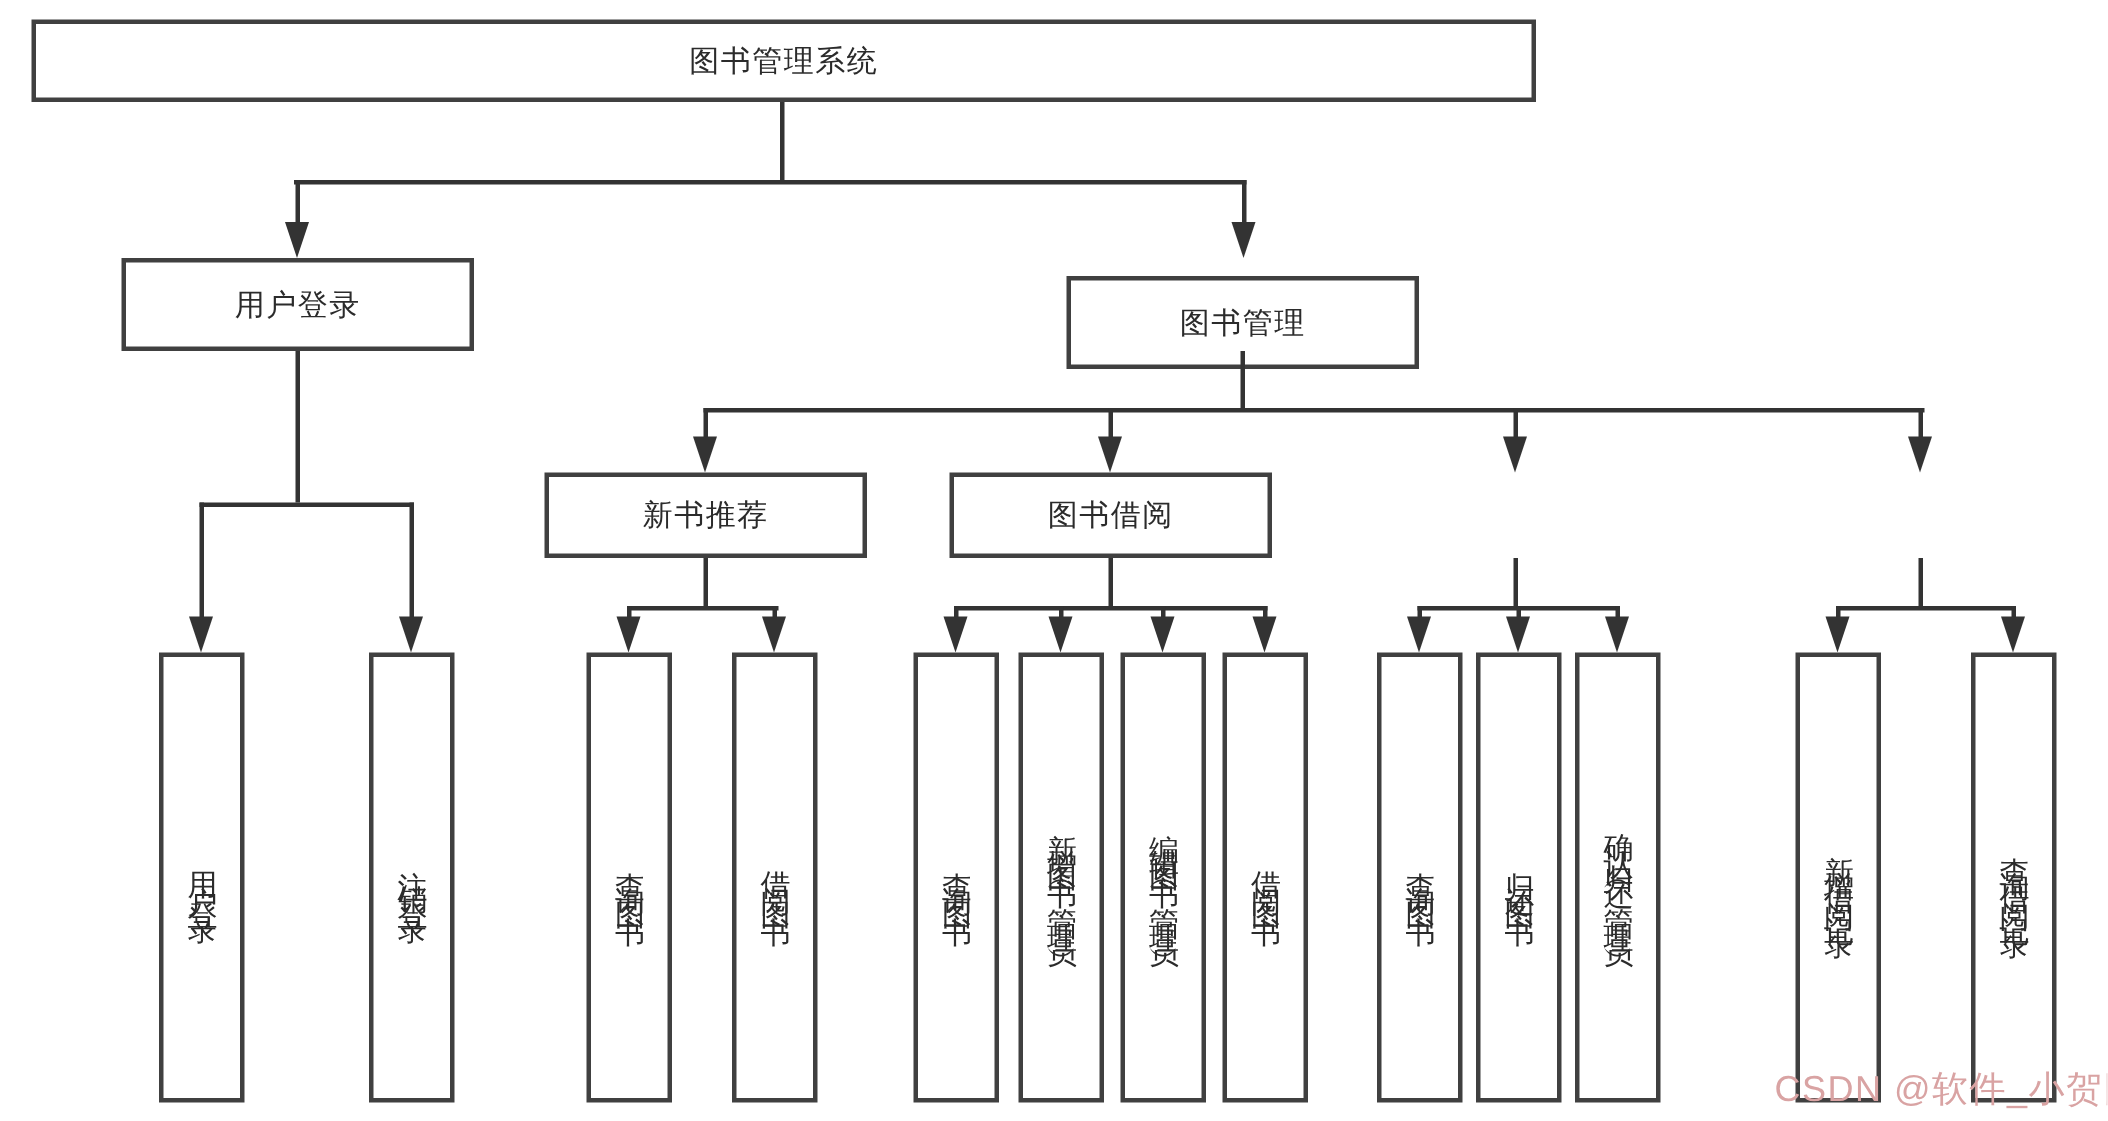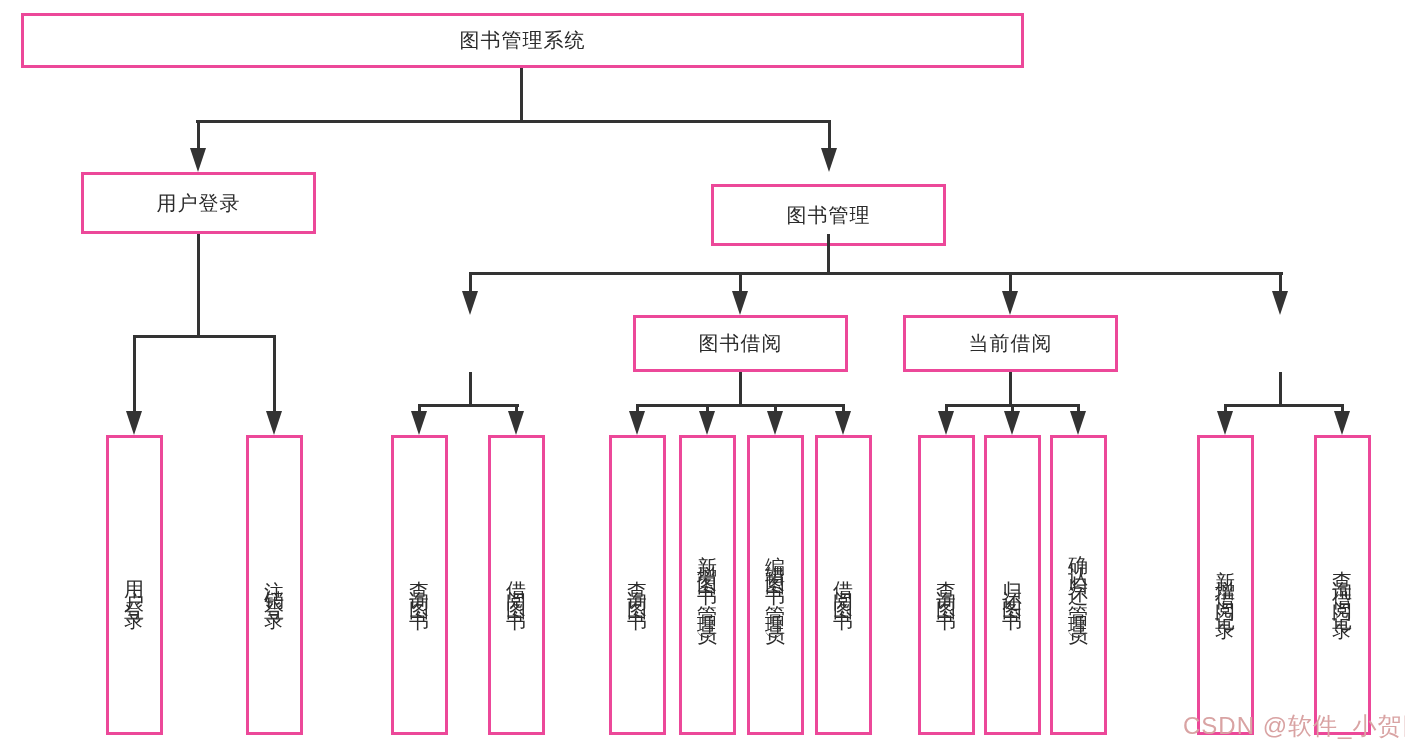--- a/index.html
+++ b/index.html
@@ -2,21 +2,21 @@
 <html><head>
 <meta charset="utf-8">
 <style>
   html,body { margin:0; padding:0; background:#ffffff; }
   #stage {
     position:relative; width:1405px; height:747px; background:#ffffff;
     font-family:"Liberation Sans", sans-serif; overflow:hidden;
   }
   .box {
     position:absolute; box-sizing:border-box;
-    border:3px solid #ec4899; background:#ffffff;
+    border:3px solid #404040; background:#ffffff;
     display:flex; align-items:center; justify-content:center;
     color:#2b2b2b; font-size:20px; letter-spacing:1px;
   }
   .leaf {
     width:57px; height:300px; top:435px;
   }
   .leaf span {
     writing-mode:vertical-rl; text-orientation:mixed;
     letter-spacing:10px; font-size:20px; line-height:1;
   }
@@ -66,25 +66,25 @@
   <div class="hl" style="left:469px;  top:272px; width:814px;"></div>
   <div class="vl" style="left:469px;  top:272px; height:22px;"></div>
   <div class="ar" style="left:462px;  top:291px;"></div>
   <div class="vl" style="left:739px;  top:272px; height:22px;"></div>
   <div class="ar" style="left:732px;  top:291px;"></div>
   <div class="vl" style="left:1009px; top:272px; height:22px;"></div>
   <div class="ar" style="left:1002px; top:291px;"></div>
   <div class="vl" style="left:1279px; top:272px; height:22px;"></div>
   <div class="ar" style="left:1272px; top:291px;"></div>
 
+  <div class="box" style="left:363px;  top:315px; width:215px; height:57px;">
+    <span>新书推荐</span>
+  </div>
   <div class="box" style="left:633px;  top:315px; width:215px; height:57px;">
     <span>图书借阅</span>
-  </div>
-  <div class="box" style="left:903px;  top:315px; width:215px; height:57px;">
-    <span>当前借阅</span>
   </div>
 
   <div class="vl" style="left:469px; top:372px; height:34px;"></div>
   <div class="hl" style="left:418px; top:404px; width:101px;"></div>
   <div class="vl" style="left:418px; top:404px; height:10px;"></div>
   <div class="ar" style="left:411px; top:411px;"></div>
   <div class="vl" style="left:515px; top:404px; height:10px;"></div>
   <div class="ar" style="left:508px; top:411px;"></div>
 
   <div class="vl" style="left:739px; top:372px; height:34px;"></div>

